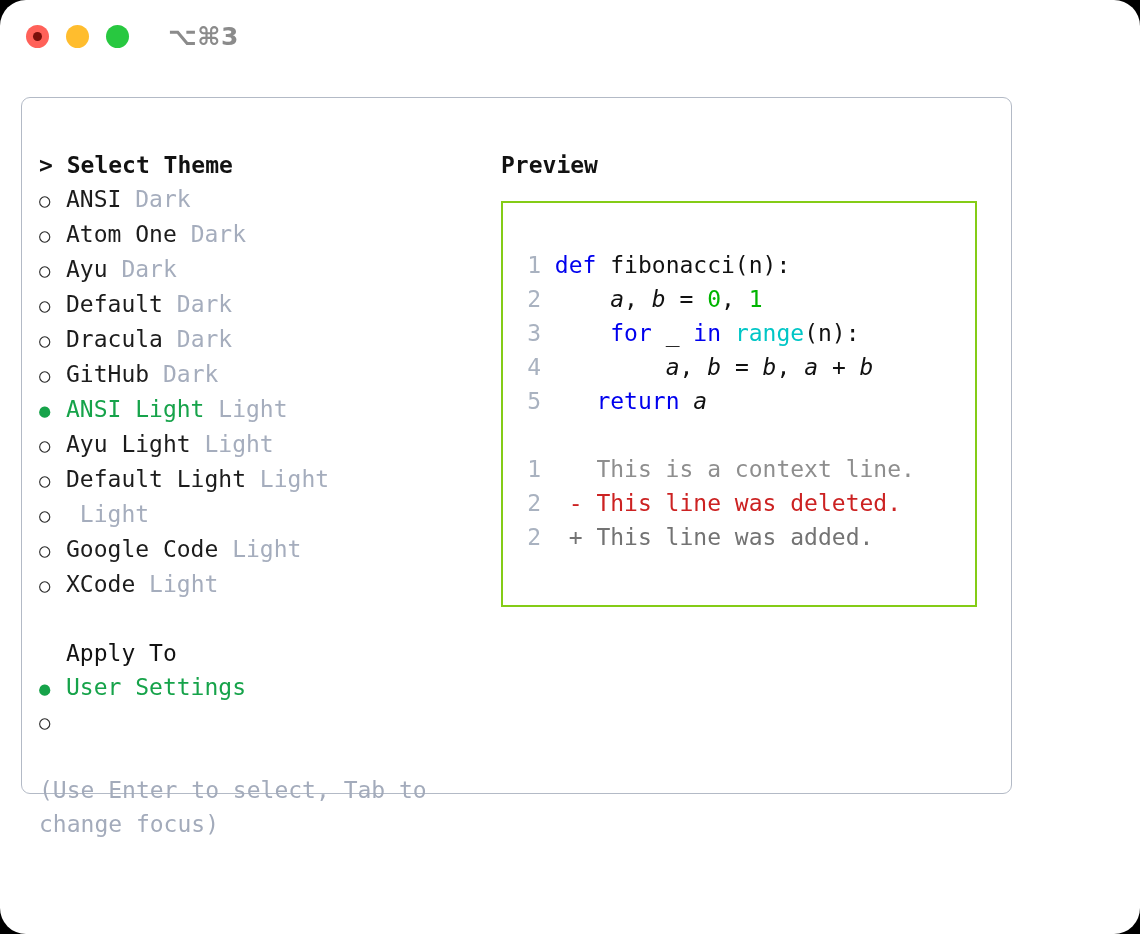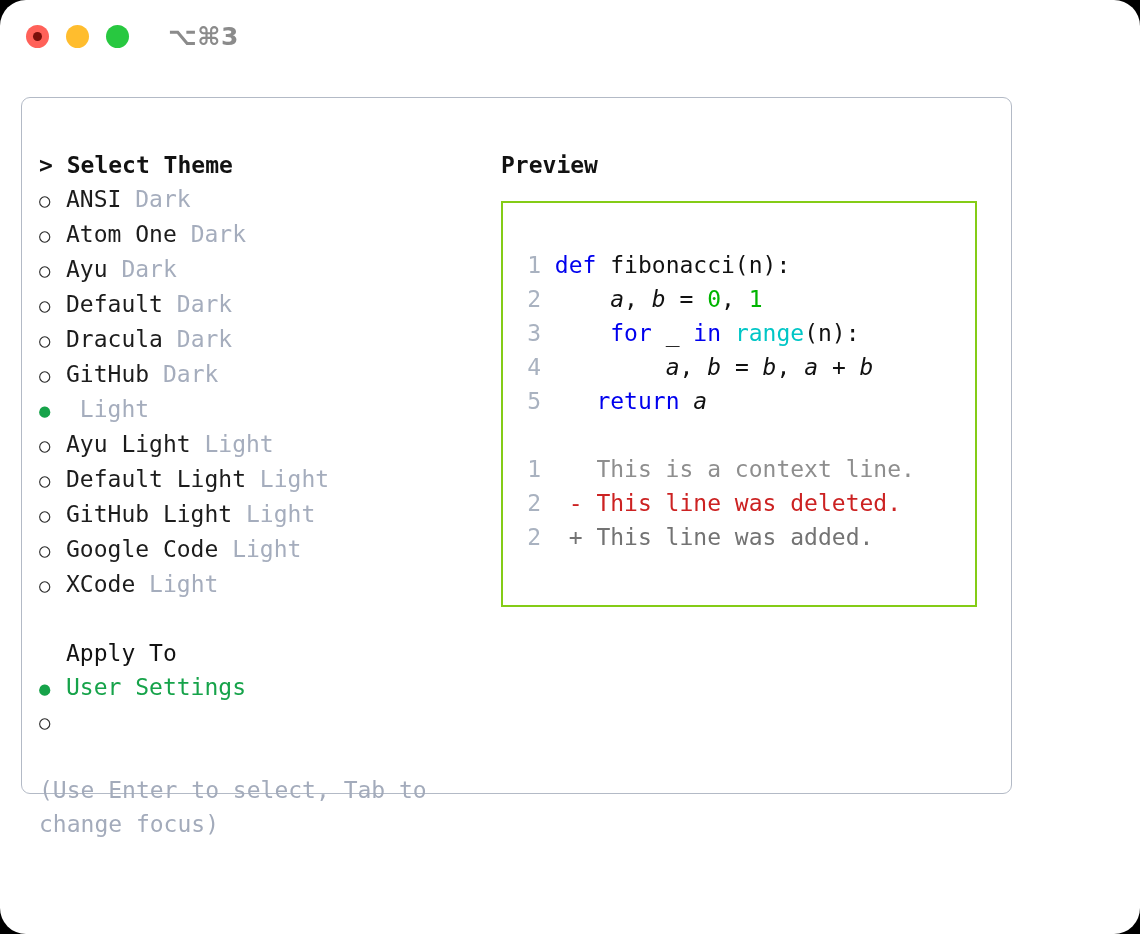--- a/index.html
+++ b/index.html
@@ -187,24 +187,24 @@
 
       <div class="section-head">&gt; Select Theme</div>
 
       <div id="theme-list">
           <div class="opt-row"><span class="marker">○</span><span class="opt-name">ANSI</span><span class="opt-kind"> Dark</span></div>
           <div class="opt-row"><span class="marker">○</span><span class="opt-name">Atom One</span><span class="opt-kind"> Dark</span></div>
           <div class="opt-row"><span class="marker">○</span><span class="opt-name">Ayu</span><span class="opt-kind"> Dark</span></div>
           <div class="opt-row"><span class="marker">○</span><span class="opt-name">Default</span><span class="opt-kind"> Dark</span></div>
           <div class="opt-row"><span class="marker">○</span><span class="opt-name">Dracula</span><span class="opt-kind"> Dark</span></div>
           <div class="opt-row"><span class="marker">○</span><span class="opt-name">GitHub</span><span class="opt-kind"> Dark</span></div>
-          <div class="opt-row selected"><span class="marker">●</span><span class="opt-kind"> Light</span></div>
+          <div class="opt-row selected"><span class="marker">●</span><span class="opt-name">ANSI Light</span><span class="opt-kind"> Light</span></div>
           <div class="opt-row"><span class="marker">○</span><span class="opt-name">Ayu Light</span><span class="opt-kind"> Light</span></div>
           <div class="opt-row"><span class="marker">○</span><span class="opt-name">Default Light</span><span class="opt-kind"> Light</span></div>
-          <div class="opt-row"><span class="marker">○</span><span class="opt-name">GitHub Light</span><span class="opt-kind"> Light</span></div>
+          <div class="opt-row"><span class="marker">○</span><span class="opt-kind"> Light</span></div>
           <div class="opt-row"><span class="marker">○</span><span class="opt-name">Google Code</span><span class="opt-kind"> Light</span></div>
           <div class="opt-row"><span class="marker">○</span><span class="opt-name">XCode</span><span class="opt-kind"> Light</span></div>
         </div>
 
       <div class="spacer-md"></div>
 
       <div class="section-head sub">Apply To</div>
 
       <div id="apply-list">
           <div class="opt-row selected"><span class="marker">●</span><span class="opt-name">User Settings</span></div>

